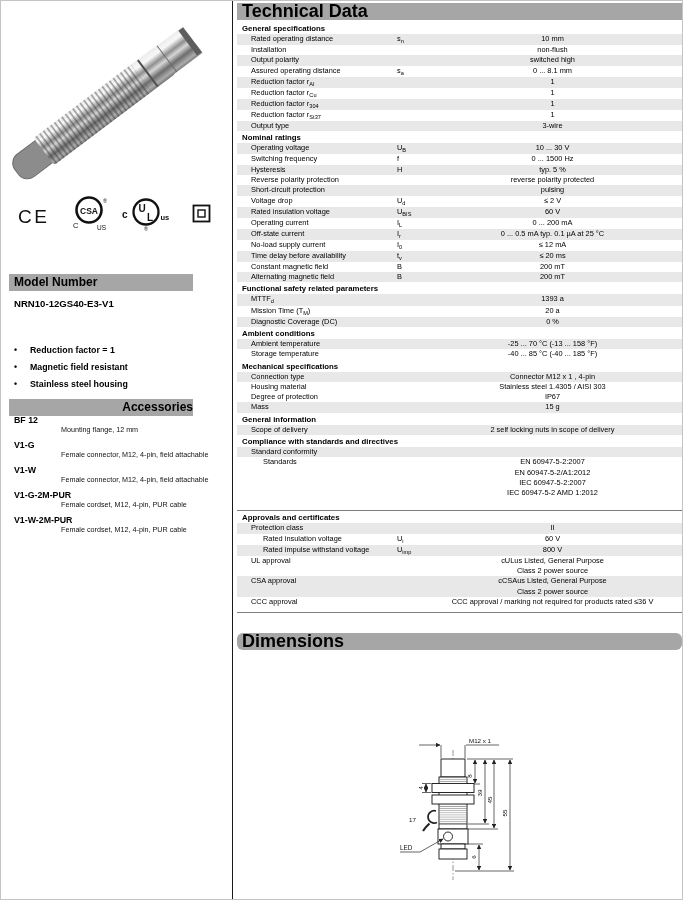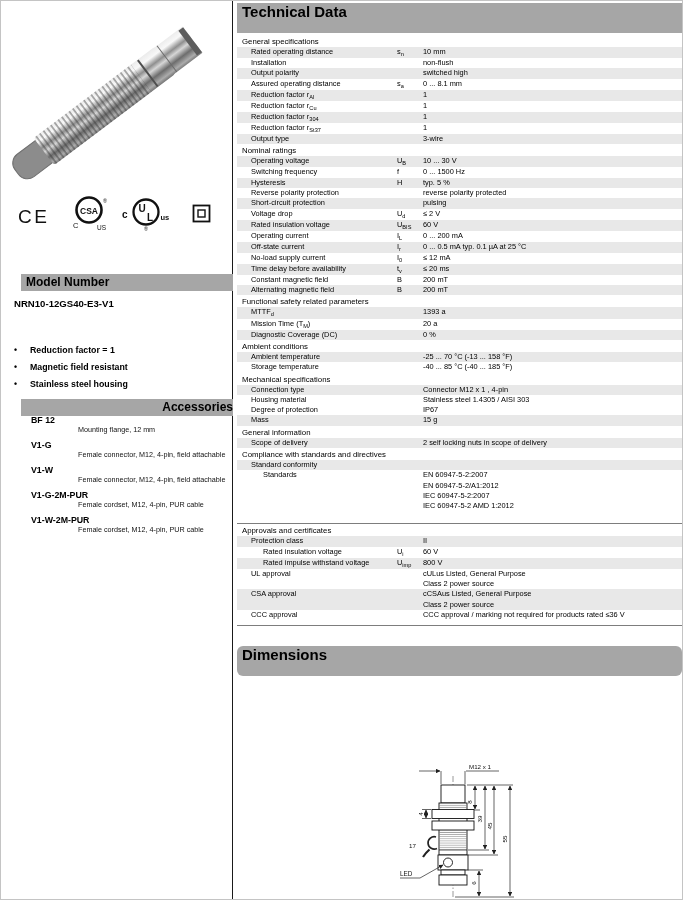--- a/index.html
+++ b/index.html
@@ -8,45 +8,45 @@
     font-family:"Liberation Sans",sans-serif;color:#000;
     border:1px solid #c4c4c4;box-sizing:border-box;overflow:hidden;
   }
   .vline{position:absolute;left:231px;top:0;width:1px;height:900px;background:#1a1a1a;}
 
   
   .leftcol{position:absolute;left:0;top:0;width:231px;height:900px;}
   .photo{position:absolute;left:2px;top:4px;}
   .logos svg{position:absolute;}
   .bar{
-    position:absolute;left:20px;width:212px;height:17px;background:var(--header_bar,#a6a6a6);
+    position:absolute;left:8px;width:184px;height:17px;background:var(--header_bar,#a6a6a6);
     font-weight:bold;font-size:12px;line-height:17px;padding-left:5px;box-sizing:border-box;
   }
   .model-value{position:absolute;left:13px;top:297px;font-weight:bold;font-size:9.6px;}
   .features-list{position:absolute;left:13px;top:345px;width:212px;}
   .feat{display:flex;font-weight:bold;font-size:8.8px;line-height:9px;margin-bottom:8px;}
   .bullet{width:16px;flex:none;}
-  .accessories-list{position:absolute;left:30px;top:414px;width:215px;}
+  .accessories-list{position:absolute;left:13px;top:414px;width:215px;}
   .accname{font-weight:bold;font-size:8.8px;line-height:10px;margin-bottom:1px;}
   .accdesc{font-size:7.2px;line-height:8.5px;margin-bottom:5.5px;color:#111;padding-left:47px;}
 
   
   .rightcol{position:absolute;left:236px;top:2px;width:445px;}
   .bigbar{
-    background:var(--header_bar,#a6a6a6);font-weight:bold;font-size:15px;
-    height:30px;line-height:17px;padding-left:5px;
+    background:var(--header_bar,#a6a6a6);font-weight:bold;font-size:18px;
+    height:17px;line-height:17px;padding-left:5px;
   }
   .tech{margin-top:2px;}
-  .sec{font-weight:normal;font-size:7.8px;line-height:11px;padding-left:5px;padding-top:1px;}
+  .sec{font-weight:bold;font-size:7.8px;line-height:11px;padding-left:5px;padding-top:1px;}
   .trow{display:flex;font-size:7.4px;line-height:10.3px;min-height:10.3px;}
   .trow.g{background:var(--row_stripe,#e8e8e8);}
   .lab{flex:0 0 160px;padding-left:14px;box-sizing:border-box;}
   .lab.ind2{padding-left:26px;}
   .sym{flex:0 0 26px;}
-  .val{flex:1;}
+  .val{flex:1;text-align:center;}
   sub{font-size:5.6px;line-height:1;}
   .rule{height:1px;background:#7d7d7d;}
   .gap{height:10px;}
   .dimbar{margin-top:20px;border-radius:6px;}
   .dimdraw{margin:82px 0 0 158px;display:block;}
 
   svg text{font-family:"Liberation Sans",sans-serif;fill:#111;}
 </style>
 </head>
 <body style="--header_bar: #a6a6a6; --row_stripe: #e8e8e8;">

